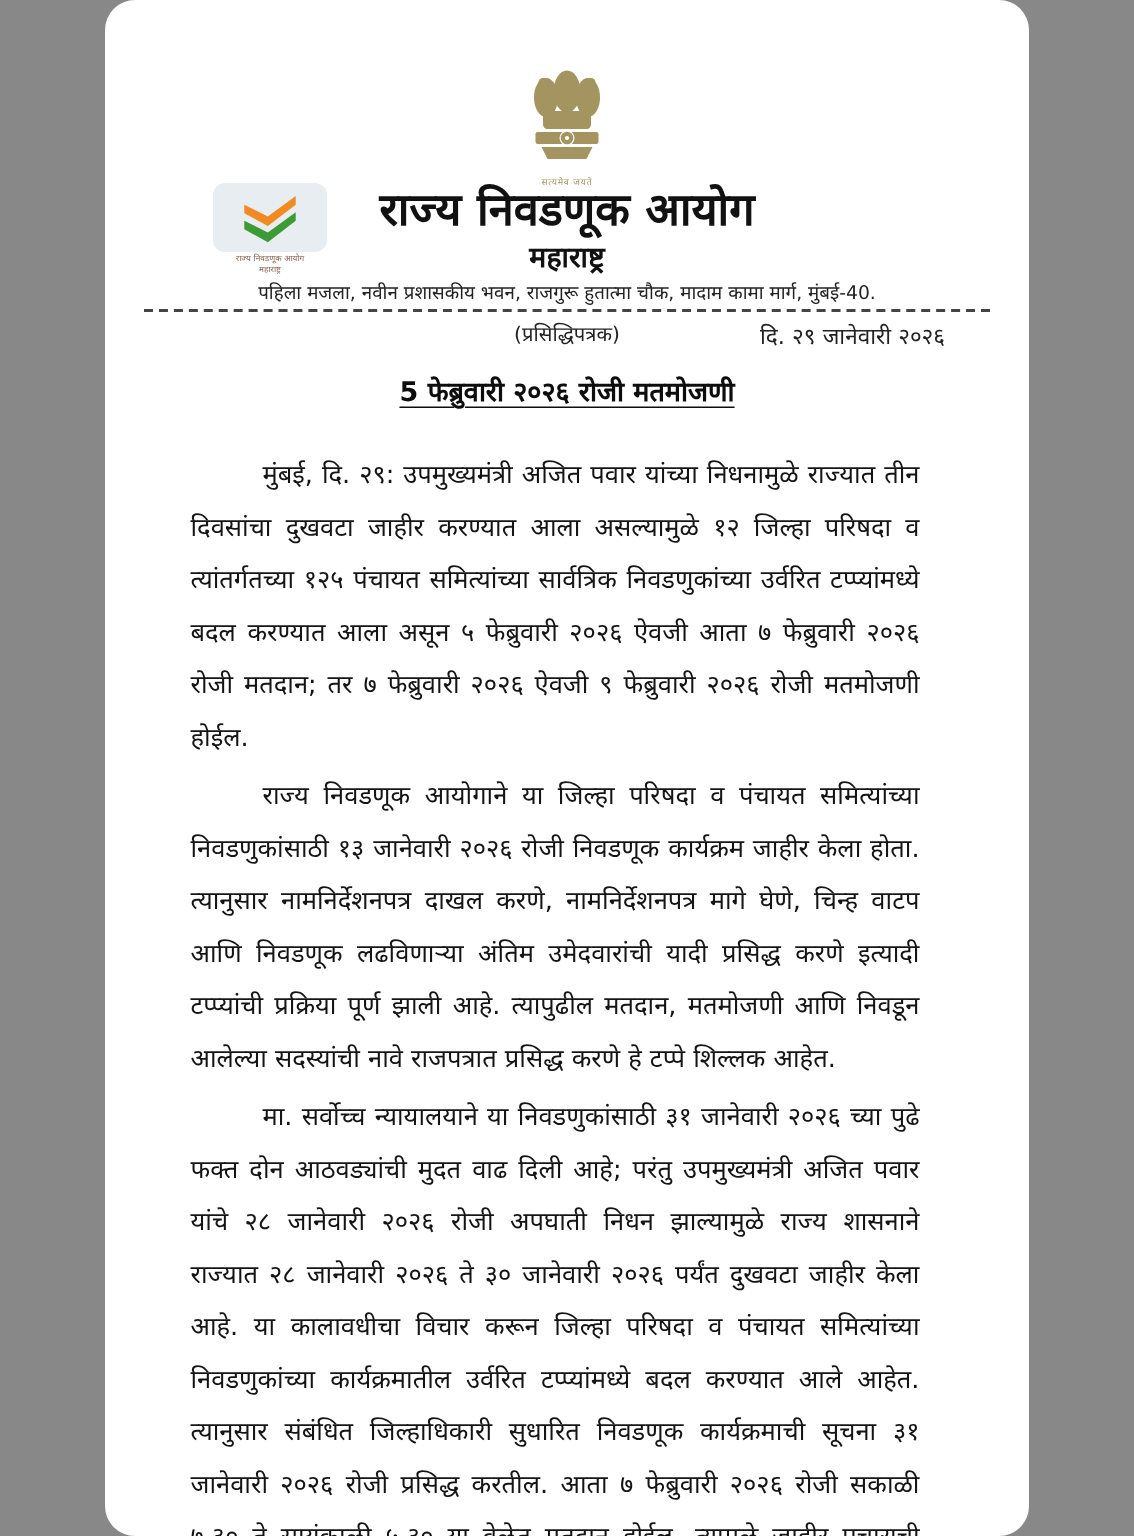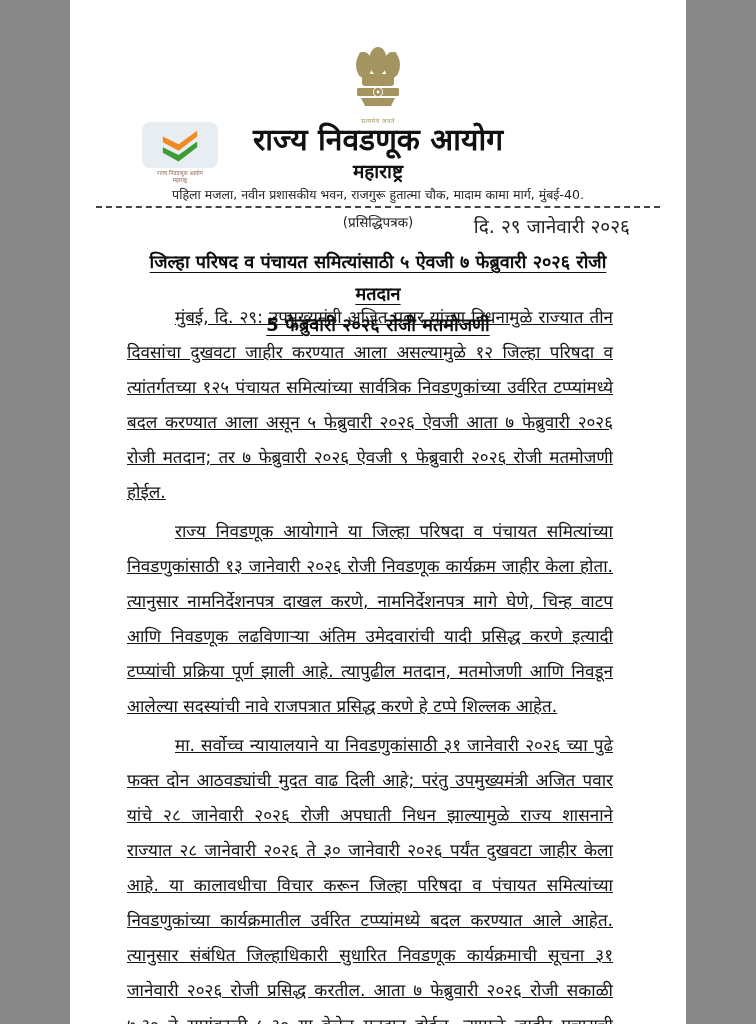--- a/index.html
+++ b/index.html
@@ -5,20 +5,21 @@
   html, body { margin: 0; padding: 0; background: #888; }
   .page {
     position: relative;
     width: 616px;
     height: 1024px;
     margin: 0 auto;
     background: #ffffff;
     font-family: "DejaVu Sans", sans-serif;
     color: #1a1a1a;
     overflow: hidden;
+    border-radius: 20px;
   }
   
   .emblem-wrap {
     position: absolute;
     top: 46px; left: 0; right: 0;
     display: flex; flex-direction: column; align-items: center;
   }
   .emblem-caption {
     font-size: 6px;
     color: #a39460;
@@ -82,21 +83,21 @@
   .doc-type {
     position: absolute;
     left: 0; right: 0;
     text-align: center;
     font-size: 13.5px;
     color: #222;
   }
   .doc-date {
     position: absolute;
     right: 56px;
-    font-size: 19px;
+    font-size: 15px;
     color: #222;
   }
   
   .press-heading {
     position: absolute;
     top: 246px; left: 57px; right: 57px;
     text-align: center;
     font-size: 18px;
     font-weight: bold;
     line-height: 1.75;
@@ -112,21 +113,20 @@
     position: absolute;
     top: 300px; left: 57px; right: 56px;
     font-size: 17px;
     line-height: 35px;
     text-align: justify;
     color: #141414;
   }
   .press-body p {
     margin: 0 17px 4px 0;
     text-indent: 48px;
-    text-decoration: underline;
   }
 </style>
 </head>
 <body>
 
 <div class="page">
 
   <div class="emblem-wrap">
     <span>
       <svg width="58" height="66" viewBox="0 0 58 66" xmlns="http://www.w3.org/2000/svg">
@@ -171,21 +171,20 @@
   <div class="org-address">पहिला मजला, नवीन प्रशासकीय भवन, राजगुरू हुतात्मा चौक, मादाम कामा मार्ग, मुंबई-40.</div>
 
   <div class="dashed-separator"></div>
 
   <div class="meta-row">
     <div class="doc-type">(प्रसिद्धिपत्रक)</div>
     <div class="doc-date">दि. २९ जानेवारी २०२६</div>
   </div>
 
   <div class="press-heading">
-    <div class="hl">जिल्हा परिषद व पंचायत समित्यांसाठी ५ ऐवजी ७ फेब्रुवारी २०२६ रोजी मतदान</div>
     <div class="hl">5 फेब्रुवारी २०२६ रोजी मतमोजणी</div>
   </div>
 
   <div class="press-body">
     <p>मुंबई, दि. २९: उपमुख्यमंत्री अजित पवार यांच्या निधनामुळे राज्यात तीन दिवसांचा दुखवटा जाहीर करण्यात आला असल्यामुळे १२ जिल्हा परिषदा व त्यांतर्गतच्या १२५ पंचायत समित्यांच्या सार्वत्रिक निवडणुकांच्या उर्वरित टप्प्यांमध्ये बदल करण्यात आला असून ५ फेब्रुवारी २०२६ ऐवजी आता ७ फेब्रुवारी २०२६ रोजी मतदान; तर ७ फेब्रुवारी २०२६ ऐवजी ९ फेब्रुवारी २०२६ रोजी मतमोजणी होईल.</p>
     <p>राज्य निवडणूक आयोगाने या जिल्हा परिषदा व पंचायत समित्यांच्या निवडणुकांसाठी १३ जानेवारी २०२६ रोजी निवडणूक कार्यक्रम जाहीर केला होता. त्यानुसार नामनिर्देशनपत्र दाखल करणे, नामनिर्देशनपत्र मागे घेणे, चिन्ह वाटप आणि निवडणूक लढविणाऱ्या अंतिम उमेदवारांची यादी प्रसिद्ध करणे इत्यादी टप्प्यांची प्रक्रिया पूर्ण झाली आहे. त्यापुढील मतदान, मतमोजणी आणि निवडून आलेल्या सदस्यांची नावे राजपत्रात प्रसिद्ध करणे हे टप्पे शिल्लक आहेत.</p>
     <p>मा. सर्वोच्च न्यायालयाने या निवडणुकांसाठी ३१ जानेवारी २०२६ च्या पुढे फक्त दोन आठवड्यांची मुदत वाढ दिली आहे; परंतु उपमुख्यमंत्री अजित पवार यांचे २८ जानेवारी २०२६ रोजी अपघाती निधन झाल्यामुळे राज्य शासनाने राज्यात २८ जानेवारी २०२६ ते ३० जानेवारी २०२६ पर्यंत दुखवटा जाहीर केला आहे. या कालावधीचा विचार करून जिल्हा परिषदा व पंचायत समित्यांच्या निवडणुकांच्या कार्यक्रमातील उर्वरित टप्प्यांमध्ये बदल करण्यात आले आहेत. त्यानुसार संबंधित जिल्हाधिकारी सुधारित निवडणूक कार्यक्रमाची सूचना ३१ जानेवारी २०२६ रोजी प्रसिद्ध करतील. आता ७ फेब्रुवारी २०२६ रोजी सकाळी ७.३० ते सायंकाळी ५.३० या वेळेत मतदान होईल. त्यामुळे जाहीर प्रचाराची समाप्ती ५ फेब्रुवारी २०२६ रोजी रात्री १० वाजता होईल. संबंधित ठिकाणी ९ फेब्रुवारी २०२६ रोजी सकाळी १० वाजता मतमोजणी सुरु होईल. निकाल जाहीर झाल्यानंतर संबंधित ठिकाणची आचारसंहिता संपुष्टात येईल. निवडून आलेल्या सदस्यांची नावे शासन राजपत्रात ११ फेब्रुवारी २०२६ पर्यंत प्रसिद्ध केली जातील.</p>
   </div>
 
 </div>

